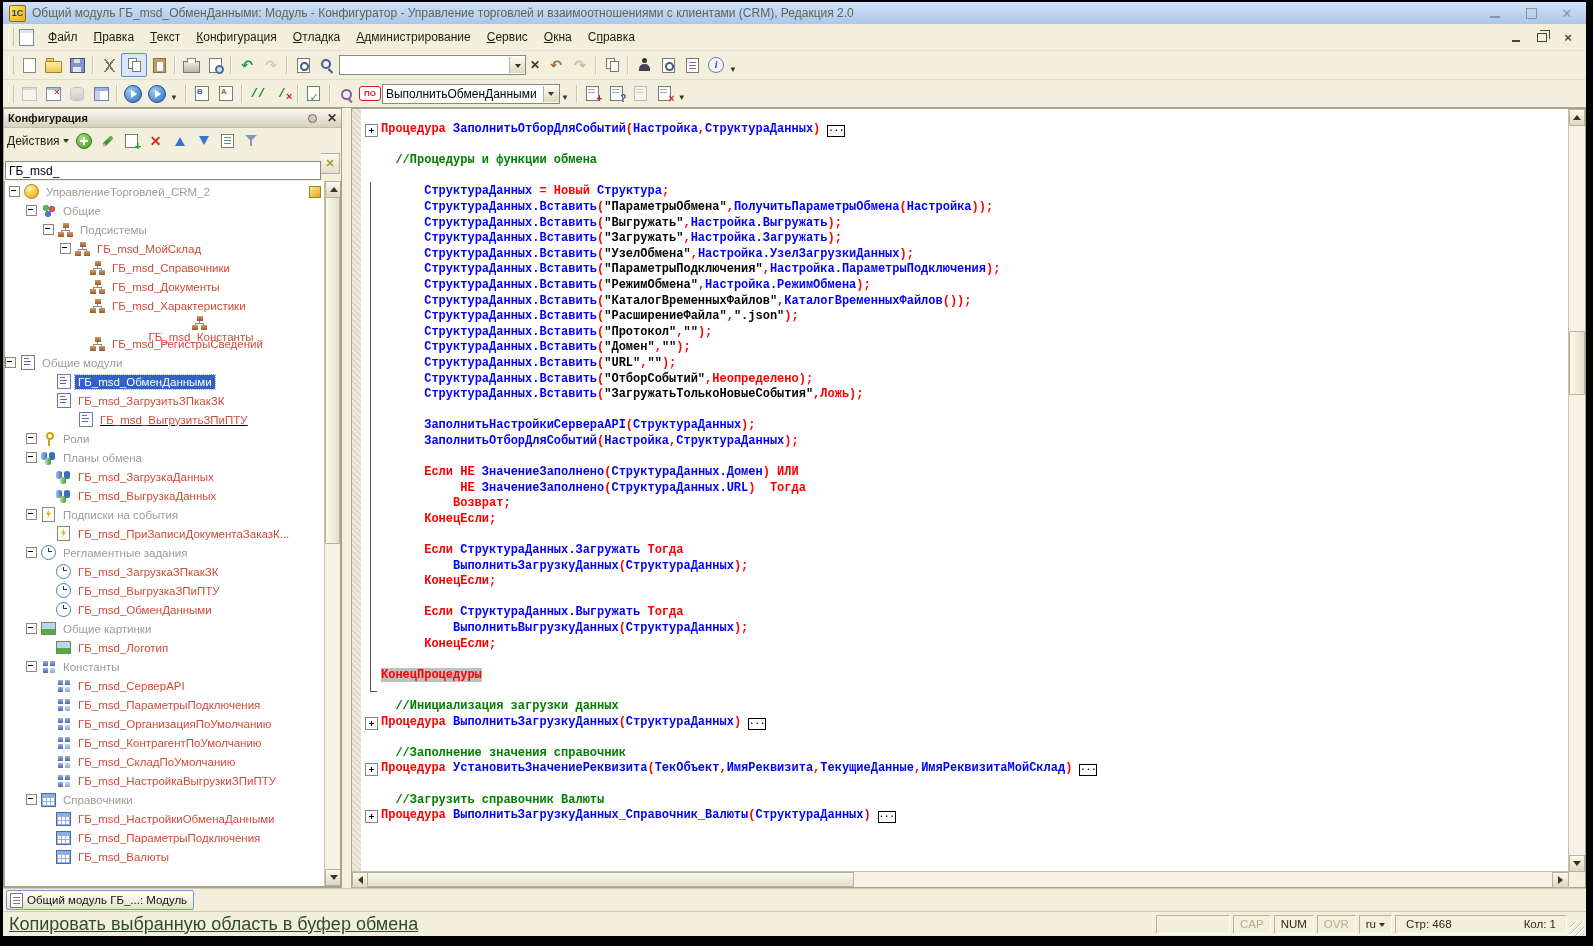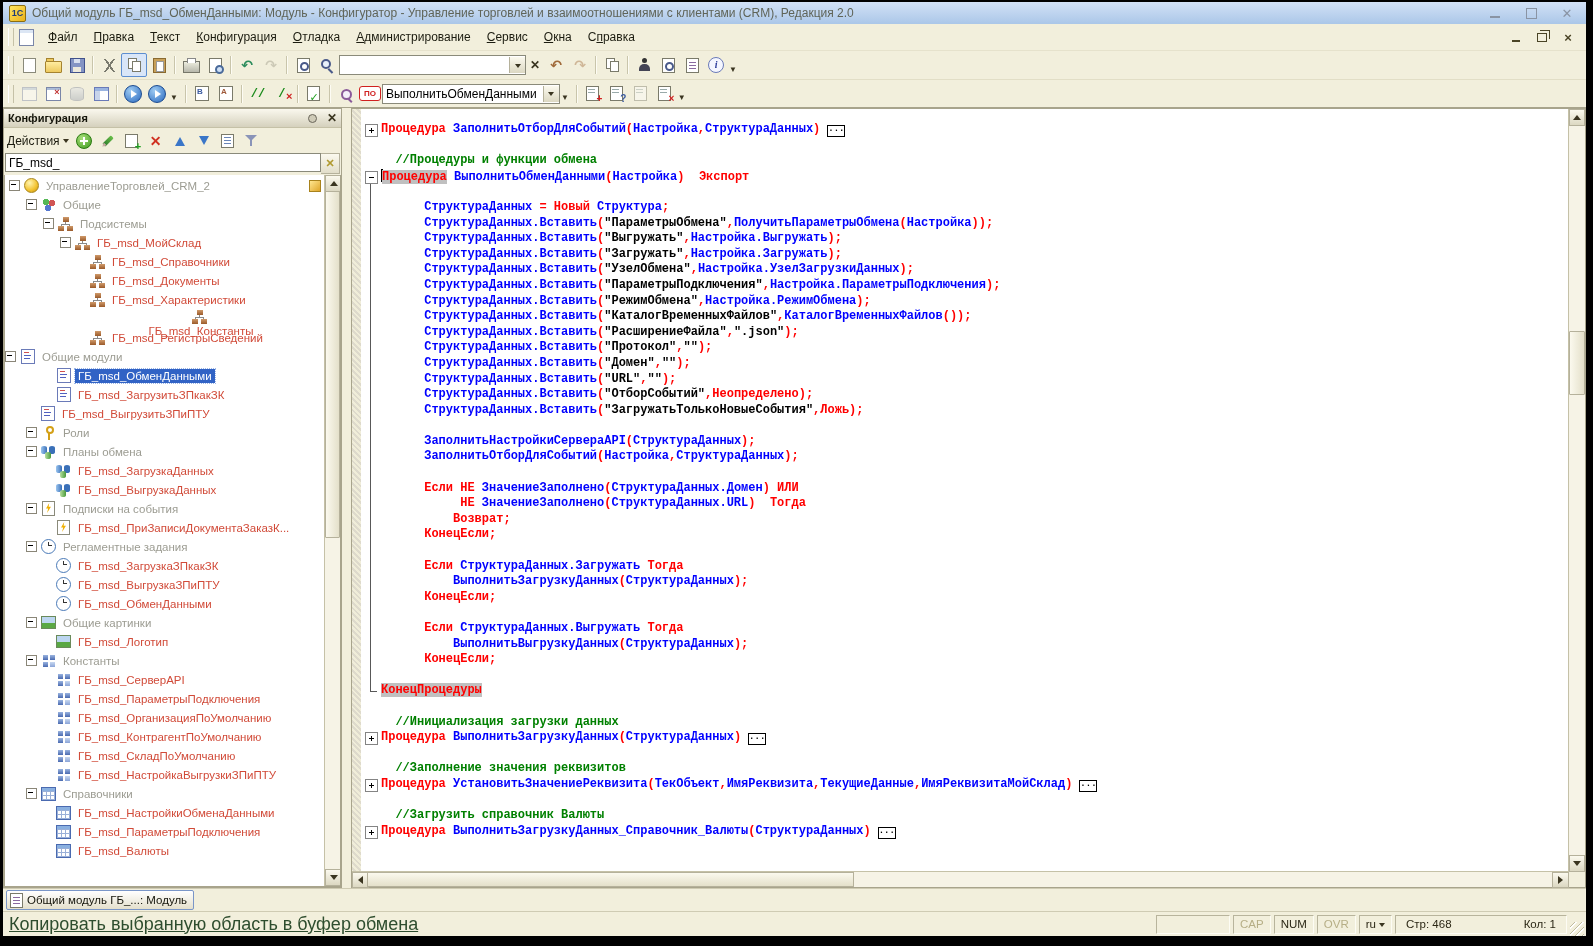--- a/index.html
+++ b/index.html
@@ -128,21 +128,21 @@
   .a-adddoc::after{content:"+";position:absolute;right:-4px;bottom:-5px;color:#1fa01f;font:bold 11px/11px "Liberation Sans",sans-serif;}
   .a-del{color:#d03020;font:bold 14px/14px "Liberation Sans",sans-serif;}
   .a-up{width:0;height:0;border:5px solid transparent;border-bottom:9px solid #3a76c8;margin-top:-4px;}
   .a-down{width:0;height:0;border:5px solid transparent;border-top:9px solid #3a76c8;margin-bottom:-4px;}
   .a-list{width:11px;height:12px;background:#fff;border:1px solid #7a7a6a;box-shadow:inset 0 0 0 1px #fff;position:relative;}
   .a-list::before{content:"";position:absolute;left:2px;top:2px;width:7px;height:8px;background:repeating-linear-gradient(#6a86b8 0 1px,transparent 1px 3px);}
   .a-filter{position:relative;width:13px;height:13px;}
   .a-filter::before{content:"";position:absolute;left:0;top:1px;border-left:6px solid transparent;border-right:6px solid transparent;border-top:6px solid #8a94b8;}
   .a-filter::after{content:"";position:absolute;left:5px;top:6px;width:2px;height:6px;background:#8a94b8;}
   .sb-filter{display:flex;padding:0 1px 1px 1px;flex:none;}
-  .sb-filter input{flex:1;height:17px;border:1px solid #8a8a7a;font:12px "Liberation Sans",sans-serif;padding:0 3px;background:#fff;outline:none;}
+  .sb-filter input{flex:1;height:17px;border:1px solid #8a8a7a;font:12px "Liberation Sans",sans-serif;padding:0 3px;background:#fff;outline:none;margin-top:8px;}
   .clearbtn{width:18px;height:19px;background:linear-gradient(#fbf9ee,#e2deca);border:1px solid #b5b19b;border-left:none;
             color:#b09a30;font:bold 11px/18px "Liberation Sans",sans-serif;text-align:center;}
   .treewrap{flex:1;position:relative;background:#fff;border:1px solid #a8a48c;border-top:none;min-height:0;overflow:hidden;}
   .tree{position:absolute;inset:0 15px 0 0;overflow:hidden;padding-top:1px;}
   .trow{height:19px;display:flex;align-items:center;white-space:nowrap;}
   .exp{width:9px;height:9px;border:1px solid #8a8678;background:#fff;position:relative;flex:none;margin-right:4px;}
   .exp::before{content:"";position:absolute;left:1px;top:3px;width:5px;height:1px;background:#000;}
   .expspace{width:13px;flex:none;}
   .ticon{width:15px;height:15px;flex:none;margin-right:4px;display:flex;align-items:center;justify-content:center;}
   .tlabel{font-size:11.5px;color:#d14a38;padding:1px 3px;}
@@ -559,21 +559,21 @@
               </span>
               <span class="tlabel">ГБ_msd_ОбменДанными</span>
             </div>
             <div class="trow" style="padding-left: 38px;">
               <span class="expspace"></span>
               <span class="ticon">
                 <span class="ic-module"></span>
               </span>
               <span class="tlabel">ГБ_msd_ЗагрузитьЗПкакЗК</span>
             </div>
-            <div class="trow" style="padding-left: 22px;">
+            <div class="trow" style="padding-left: 60px; text-decoration: underline;">
               <span class="expspace"></span>
               <span class="ticon">
                 <span class="ic-module"></span>
               </span>
               <span class="tlabel">ГБ_msd_ВыгрузитьЗПиПТУ</span>
             </div>
             <div class="trow" style="padding-left: 21px;">
               <span class="exp"></span>
               <span class="ticon">
                 <span class="ic-key"></span>
@@ -759,26 +759,20 @@
             </div>
             <div class="cl">
               <span class="mk"></span>
               <span class="ct"></span>
             </div>
             <div class="cl">
               <span class="mk"></span>
               <span class="ct"><span class="tk-c">  //Процедуры и функции обмена</span></span>
             </div>
             <div class="cl">
-              <span class="mk">
-                <span class="fm minus"></span>
-              </span>
-              <span class="ct"><span class="caret"></span><span class="tk-kh">Процедура</span><span class="tk-n"> </span><span class="tk-i">ВыполнитьОбменДанными</span><span class="tk-p">(</span><span class="tk-i">Настройка</span><span class="tk-p">)</span><span class="tk-n">  </span><span class="tk-k">Экспорт</span></span>
-            </div>
-            <div class="cl">
               <span class="mk"></span>
               <span class="ct"></span>
             </div>
             <div class="cl">
               <span class="mk"></span>
               <span class="ct"><span class="tk-n">      </span><span class="tk-i">СтруктураДанных</span><span class="tk-p"> = </span><span class="tk-k">Новый</span><span class="tk-n"> </span><span class="tk-i">Структура</span><span class="tk-p">;</span></span>
             </div>
             <div class="cl">
               <span class="mk"></span>
               <span class="ct"><span class="tk-n">      </span><span class="tk-i">СтруктураДанных.Вставить</span><span class="tk-p">(</span><span class="tk-s">"ПараметрыОбмена"</span><span class="tk-p">,</span><span class="tk-i">ПолучитьПараметрыОбмена</span><span class="tk-p">(</span><span class="tk-i">Настройка</span><span class="tk-p">));</span></span>
@@ -916,21 +910,21 @@
                 <span class="fm plus"></span>
               </span>
               <span class="ct"><span class="tk-k">Процедура </span><span class="tk-i">ВыполнитьЗагрузкуДанных</span><span class="tk-p">(</span><span class="tk-i">СтруктураДанных</span><span class="tk-p">)</span><span class="fbox">...</span></span>
             </div>
             <div class="cl">
               <span class="mk"></span>
               <span class="ct"></span>
             </div>
             <div class="cl">
               <span class="mk"></span>
-              <span class="ct"><span class="tk-c">  //Заполнение значения реквизитов</span></span>
+              <span class="ct"><span class="tk-c">  //Заполнение значения справочник</span></span>
             </div>
             <div class="cl">
               <span class="mk">
                 <span class="fm plus"></span>
               </span>
               <span class="ct"><span class="tk-k">Процедура </span><span class="tk-i">УстановитьЗначениеРеквизита</span><span class="tk-p">(</span><span class="tk-i">ТекОбъект</span><span class="tk-p">,</span><span class="tk-i">ИмяРеквизита</span><span class="tk-p">,</span><span class="tk-i">ТекущиеДанные</span><span class="tk-p">,</span><span class="tk-i">ИмяРеквизитаМойСклад</span><span class="tk-p">)</span><span class="fbox">...</span></span>
             </div>
             <div class="cl">
               <span class="mk"></span>
               <span class="ct"></span>

